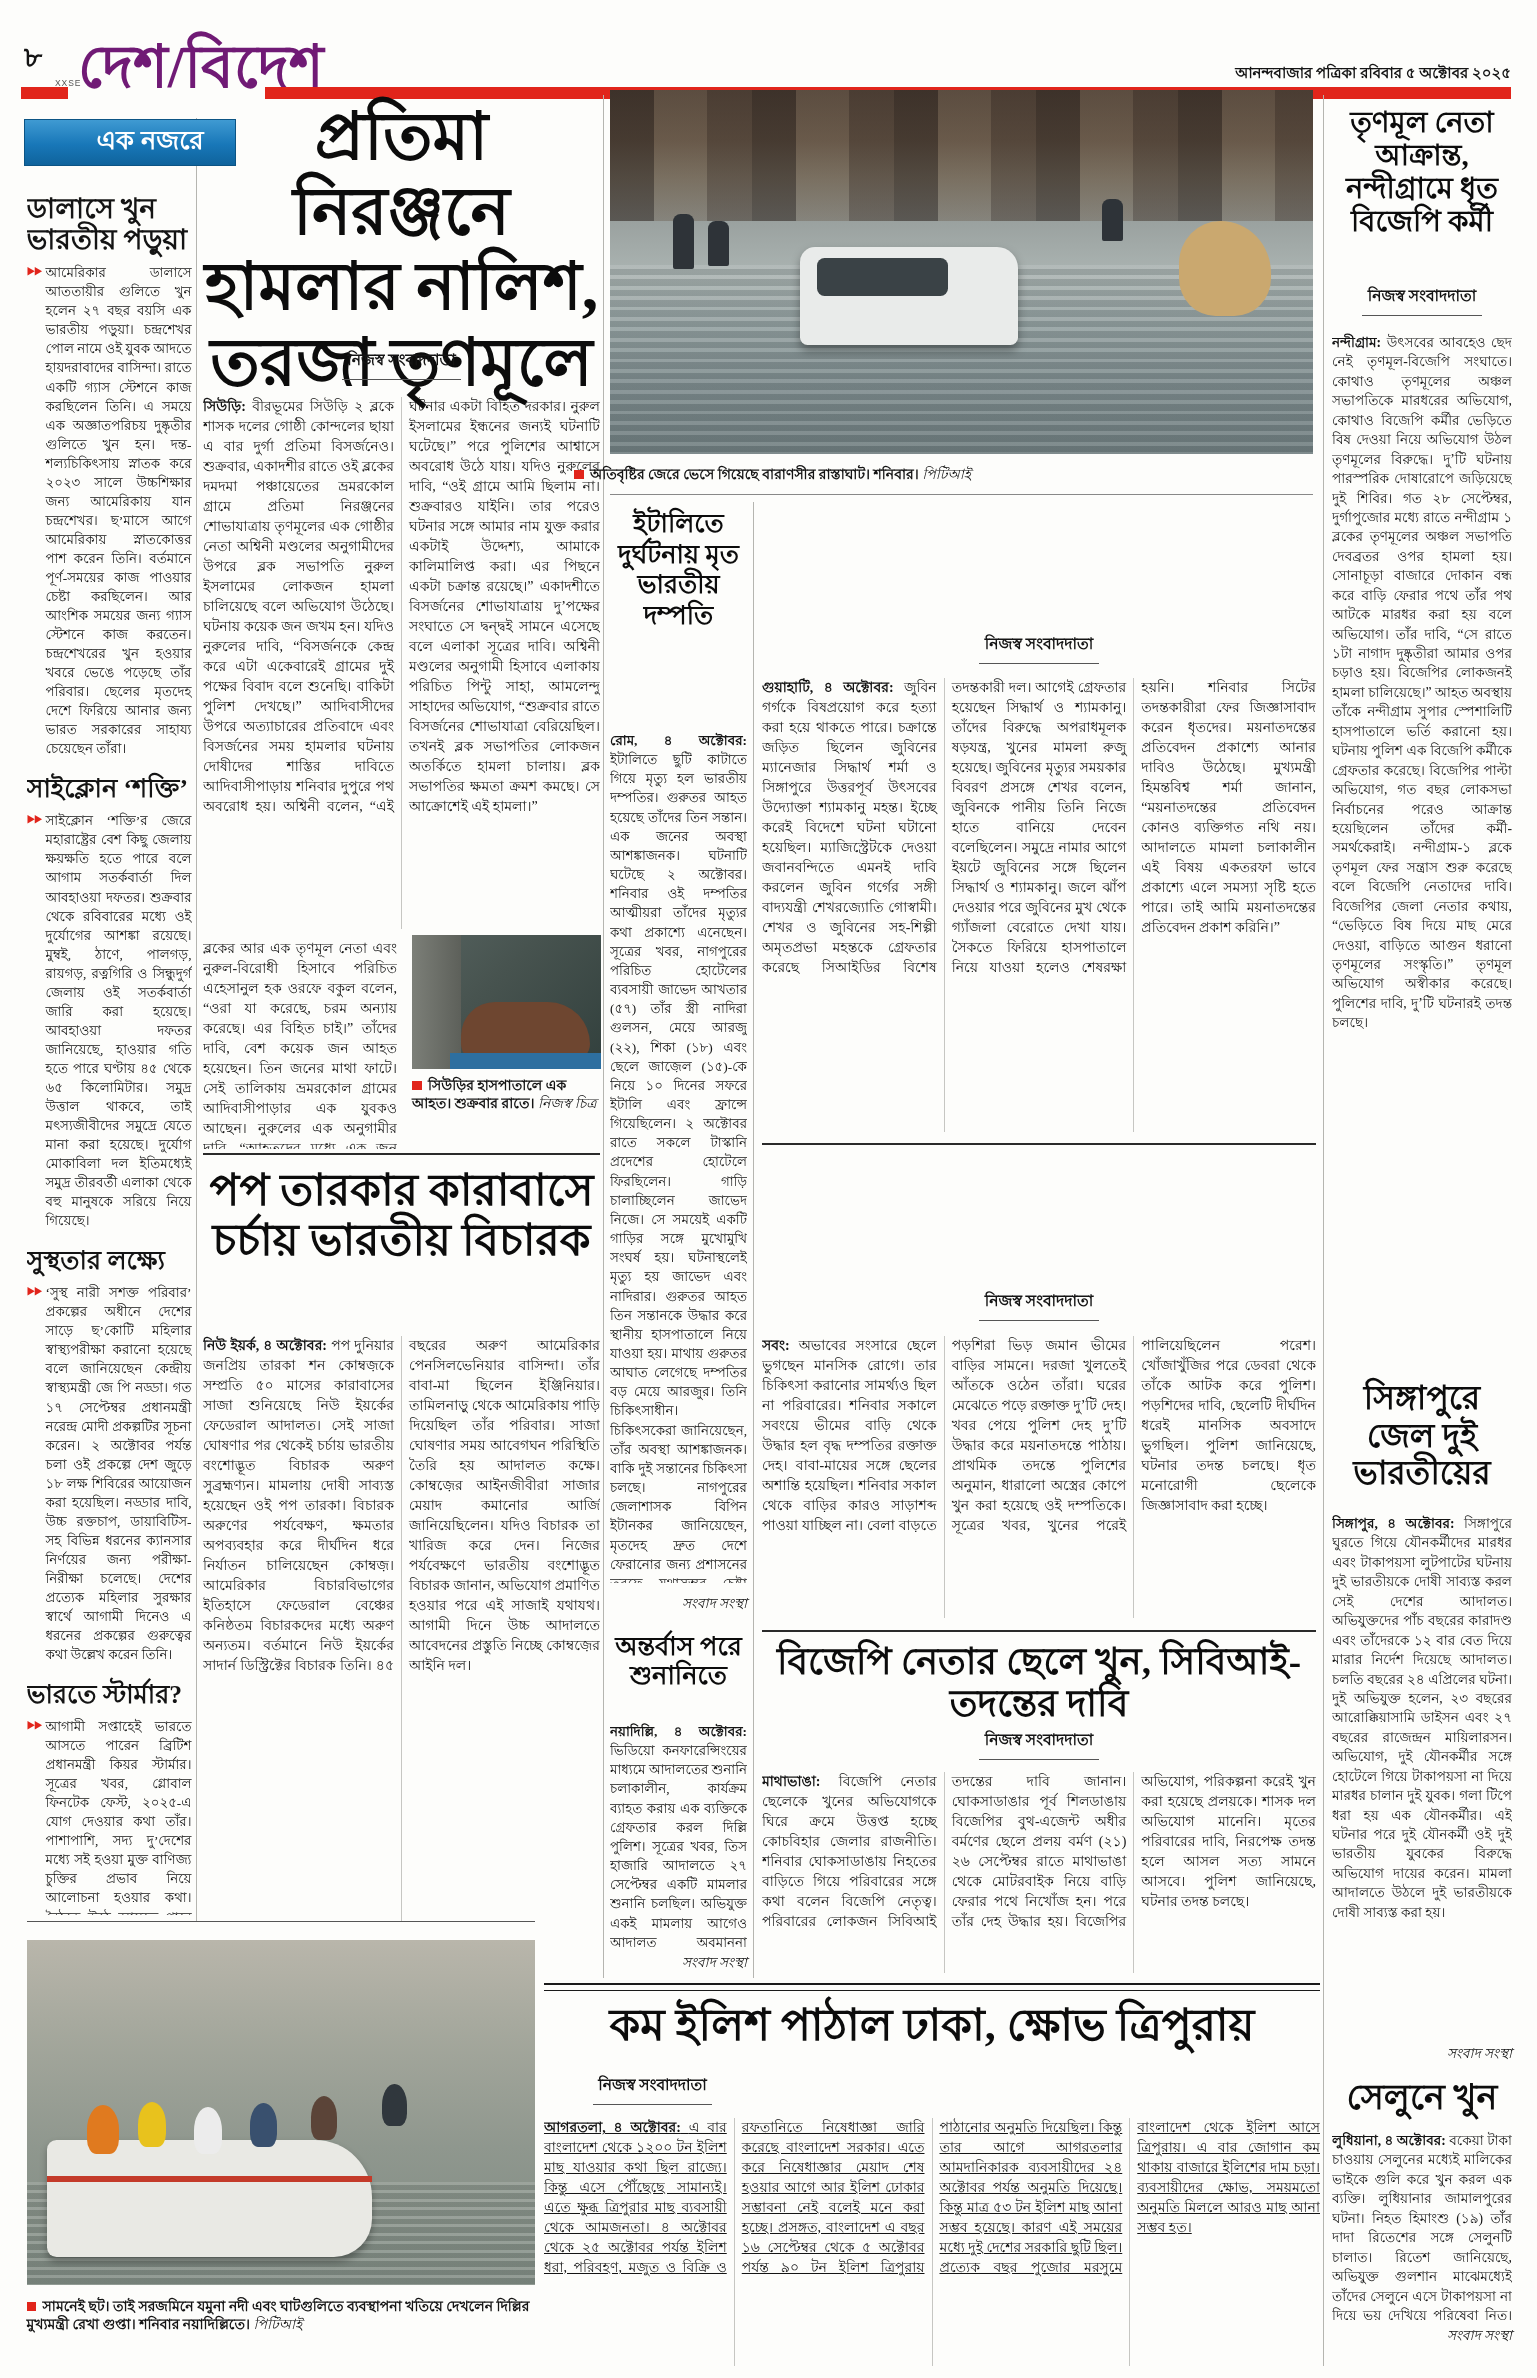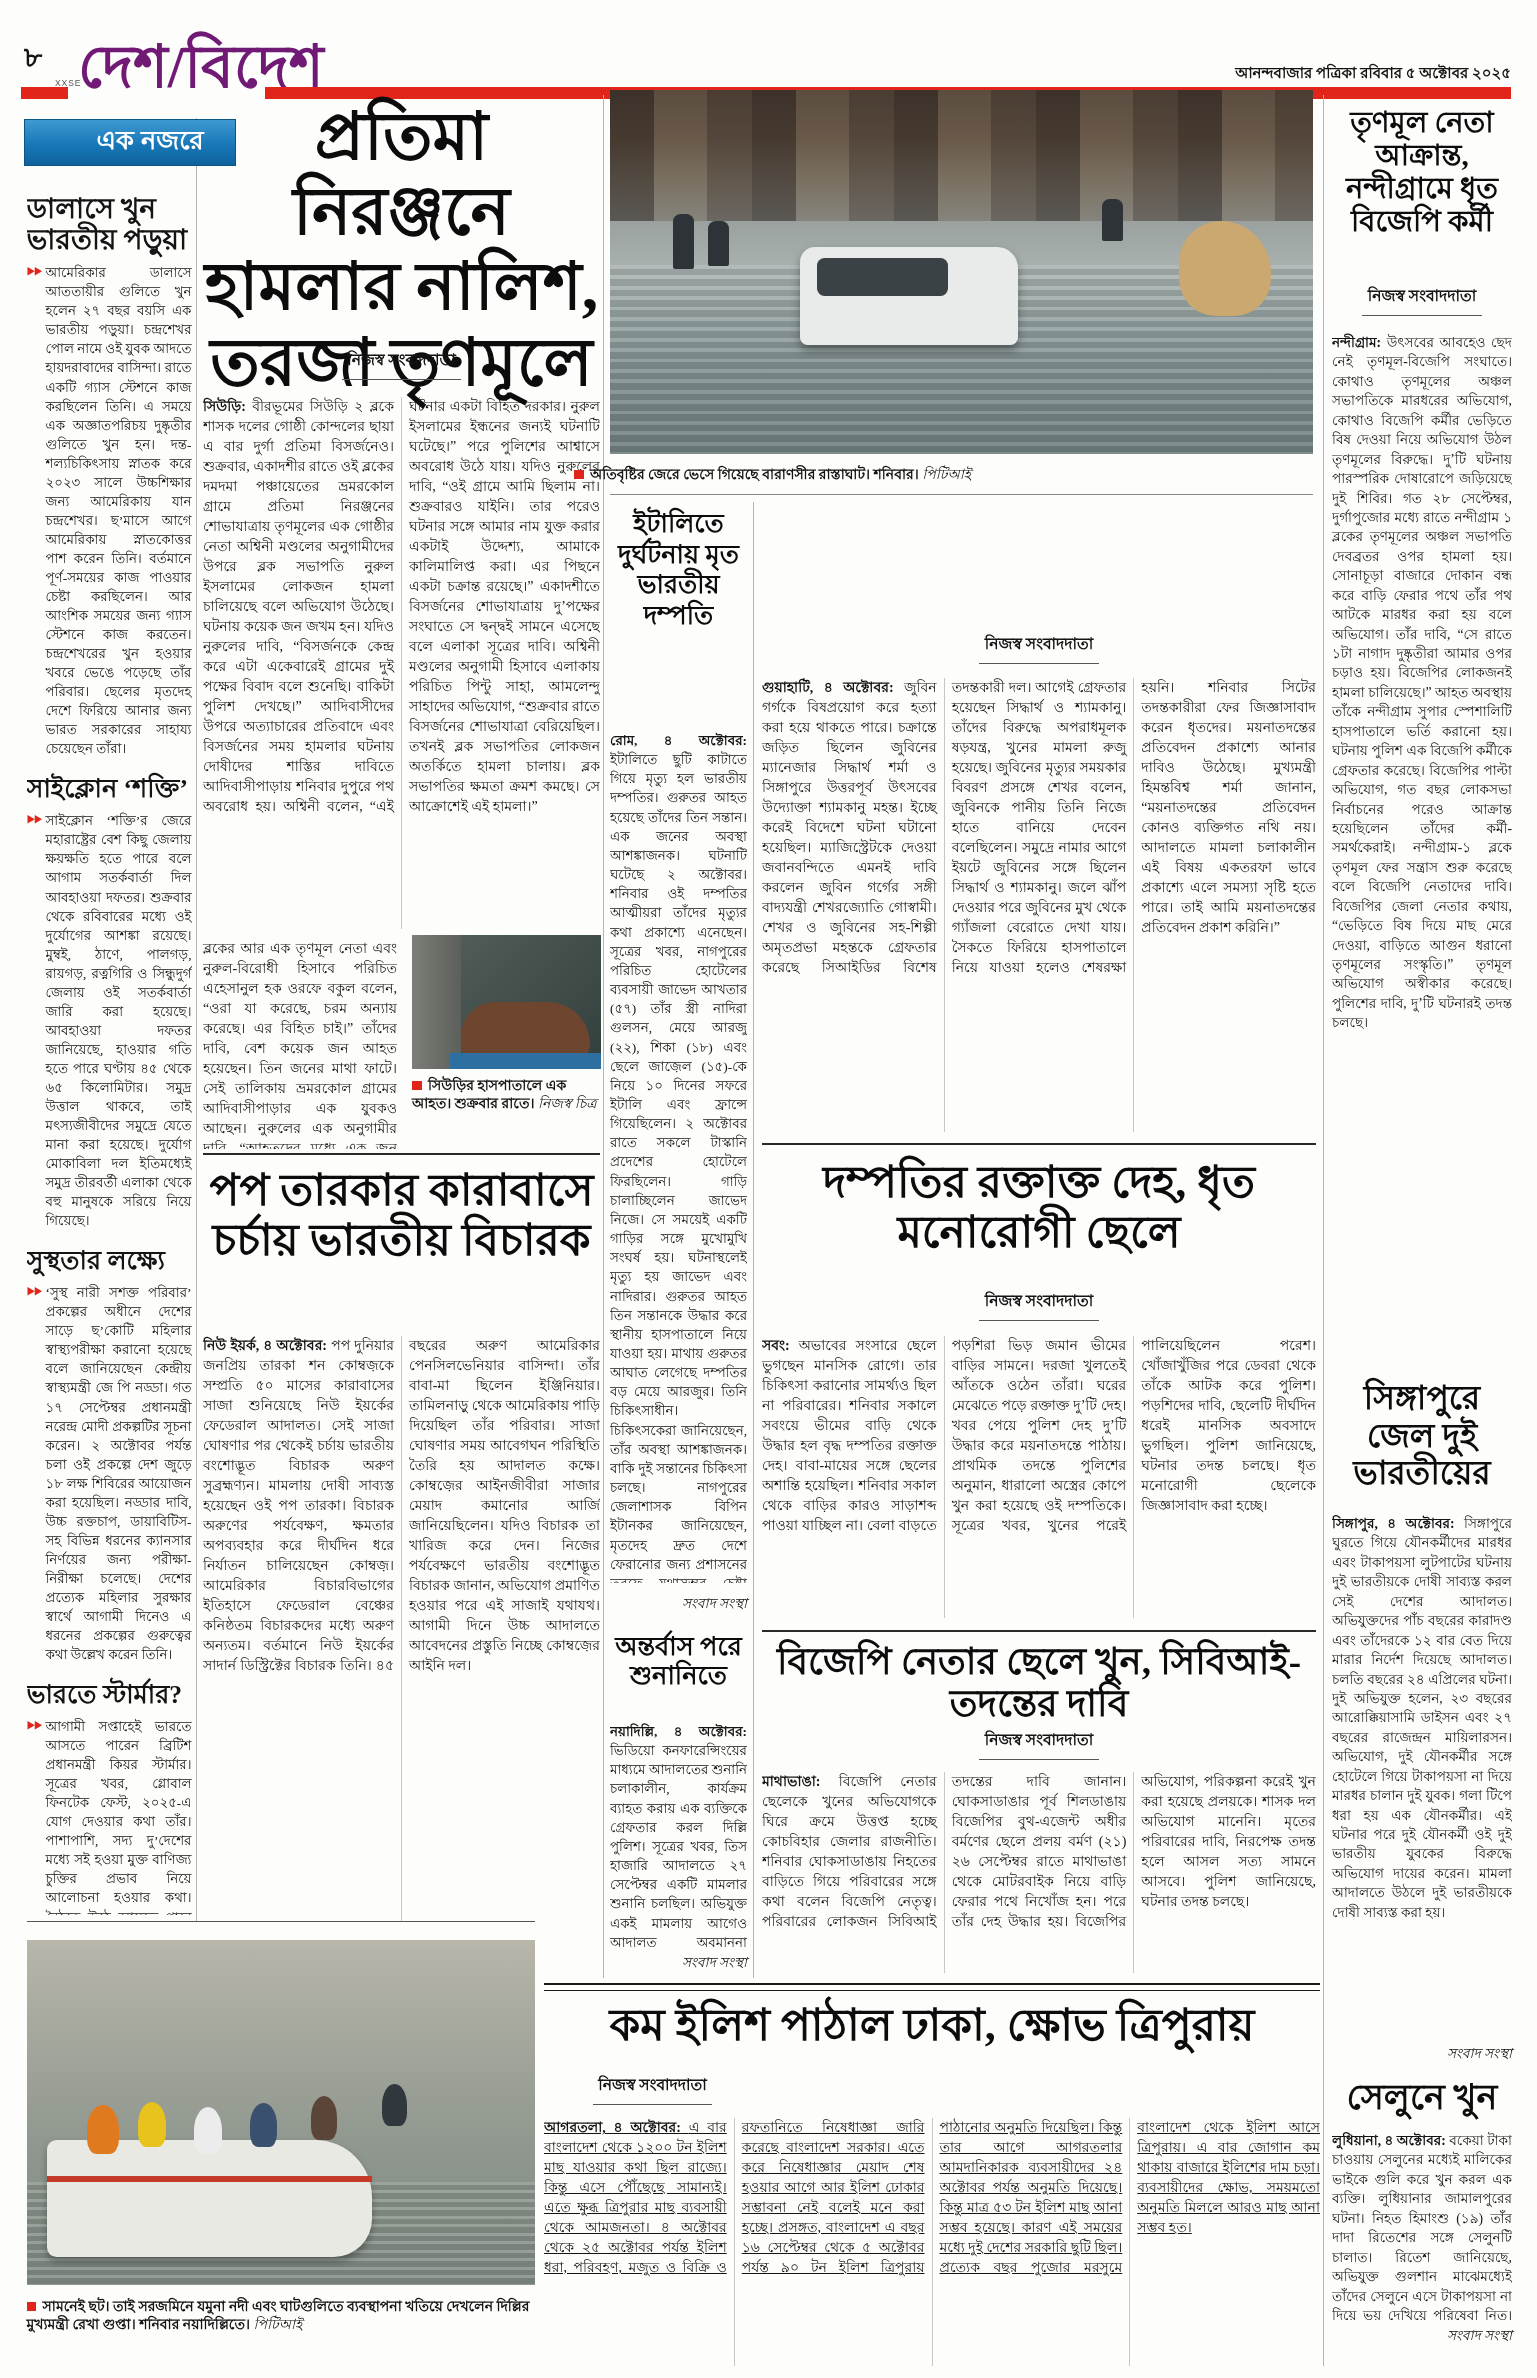--- a/index.html
+++ b/index.html
@@ -143,21 +143,20 @@
   <div class="abs source" style="left:610px;top:1951px;width:137px;">সংবাদ সংস্থা</div>
 
   <div class="abs byline-wrap" style="left:762px;top:632px;width:554px;">
     <span class="byline">নিজস্ব সংবাদদাতা</span>
   </div>
   <div class="abs body-text cols3" style="left:762px;top:678px;width:554px;height:454px;">
     <span class="dl">গুয়াহাটি, ৪ অক্টোবর:</span> <span>জুবিন গর্গকে বিষপ্রয়োগ করে হত্যা করা হয়ে থাকতে পারে। চক্রান্তে জড়িত ছিলেন জুবিনের ম্যানেজার সিদ্ধার্থ শর্মা ও সিঙ্গাপুরে উত্তরপূর্ব উৎসবের উদ্যোক্তা শ্যামকানু মহন্ত। ইচ্ছে করেই বিদেশে ঘটনা ঘটানো হয়েছিল। ম্যাজিস্ট্রেটকে দেওয়া জবানবন্দিতে এমনই দাবি করলেন জুবিন গর্গের সঙ্গী বাদ্যযন্ত্রী শেখরজ্যোতি গোস্বামী। শেখর ও জুবিনের সহ-শিল্পী অমৃতপ্রভা মহন্তকে গ্রেফতার করেছে সিআইডির বিশেষ তদন্তকারী দল। আগেই গ্রেফতার হয়েছেন সিদ্ধার্থ ও শ্যামকানু। তাঁদের বিরুদ্ধে অপরাধমূলক ষড়যন্ত্র, খুনের মামলা রুজু হয়েছে। জুবিনের মৃত্যুর সময়কার বিবরণ প্রসঙ্গে শেখর বলেন, জুবিনকে পানীয় তিনি নিজে হাতে বানিয়ে দেবেন বলেছিলেন। সমুদ্রে নামার আগে ইয়টে জুবিনের সঙ্গে ছিলেন সিদ্ধার্থ ও শ্যামকানু। জলে ঝাঁপ দেওয়ার পরে জুবিনের মুখ থেকে গ্যাঁজলা বেরোতে দেখা যায়। সৈকতে ফিরিয়ে হাসপাতালে নিয়ে যাওয়া হলেও শেষরক্ষা হয়নি। শনিবার সিটের তদন্তকারীরা ফের জিজ্ঞাসাবাদ করেন ধৃতদের। ময়নাতদন্তের প্রতিবেদন প্রকাশ্যে আনার দাবিও উঠেছে। মুখ্যমন্ত্রী হিমন্তবিশ্ব শর্মা জানান, “ময়নাতদন্তের প্রতিবেদন কোনও ব্যক্তিগত নথি নয়। আদালতে মামলা চলাকালীন এই বিষয় একতরফা ভাবে প্রকাশ্যে এলে সমস্যা সৃষ্টি হতে পারে। তাই আমি ময়নাতদন্তের প্রতিবেদন প্রকাশ করিনি।”</span>
   </div>
 
   <div class="hrule" style="left:762px;top:1143px;width:554px;height:1.9px;"></div>
-  <div class="abs headline" style="left:762px;top:1158px;width:554px;font-size:44px;">দম্পতির রক্তাক্ত দেহ, ধৃত মনোরোগী ছেলে</div>
   <div class="abs byline-wrap" style="left:762px;top:1289px;width:554px;">
     <span class="byline">নিজস্ব সংবাদদাতা</span>
   </div>
   <div class="abs body-text cols3" style="left:762px;top:1336px;width:554px;height:282px;">
     <span class="dl">সবং:</span> <span>অভাবের সংসারে ছেলে ভুগছেন মানসিক রোগে। তার চিকিৎসা করানোর সামর্থ্যও ছিল না পরিবারের। শনিবার সকালে সবংয়ে ভীমের বাড়ি থেকে উদ্ধার হল বৃদ্ধ দম্পতির রক্তাক্ত দেহ। বাবা-মায়ের সঙ্গে ছেলের অশান্তি হয়েছিল। শনিবার সকাল থেকে বাড়ির কারও সাড়াশব্দ পাওয়া যাচ্ছিল না। বেলা বাড়তে পড়শিরা ভিড় জমান ভীমের বাড়ির সামনে। দরজা খুলতেই আঁতকে ওঠেন তাঁরা। ঘরের মেঝেতে পড়ে রক্তাক্ত দু’টি দেহ। খবর পেয়ে পুলিশ দেহ দু’টি উদ্ধার করে ময়নাতদন্তে পাঠায়। প্রাথমিক তদন্তে পুলিশের অনুমান, ধারালো অস্ত্রের কোপে খুন করা হয়েছে ওই দম্পতিকে। সূত্রের খবর, খুনের পরেই পালিয়েছিলেন পরেশ। খোঁজাখুঁজির পরে ডেবরা থেকে তাঁকে আটক করে পুলিশ। পড়শিদের দাবি, ছেলেটি দীর্ঘদিন ধরেই মানসিক অবসাদে ভুগছিল। পুলিশ জানিয়েছে, ঘটনার তদন্ত চলছে। ধৃত মনোরোগী ছেলেকে জিজ্ঞাসাবাদ করা হচ্ছে।</span>
   </div>
 
   <div class="hrule" style="left:762px;top:1630px;width:554px;height:1.9px;"></div>
   <div class="abs headline" style="left:762px;top:1641px;width:554px;font-size:37px;">বিজেপি নেতার ছেলে খুন, সিবিআই-তদন্তের দাবি</div>
   <div class="abs byline-wrap" style="left:762px;top:1728px;width:554px;">

